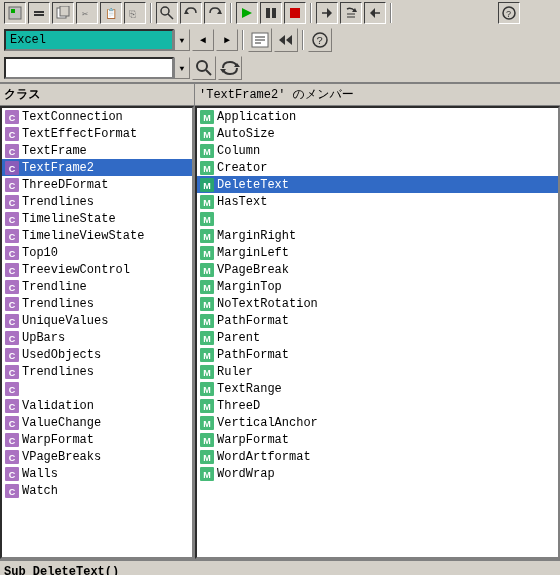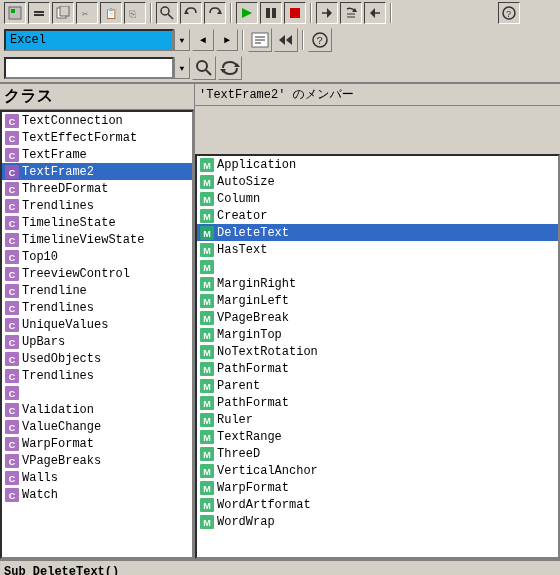--- a/index.html
+++ b/index.html
@@ -26,21 +26,21 @@
       font-size: 10px;
       cursor: pointer;
     }
     .dropdown-combo {
       display: flex;
       align-items: center;
     }
     .combo-input {
       width: 170px;
       height: 22px;
-      background: #0ea5e9;
+      background: #14b8a6;
       border: 2px inset #808080;
       padding: 0 4px;
       font-size: 12px;
       font-family: inherit;
     }
     .combo-arrow {
       width: 16px;
       height: 22px;
       background: #d4d0c8;
       border: 1px outset #d4d0c8;
@@ -97,21 +97,21 @@
     .left-panel {
       width: 195px;
       display: flex;
       flex-direction: column;
       border-right: 1px solid #808080;
     }
     .panel-header {
       background: #d4d0c8;
       padding: 2px 4px;
       font-weight: bold;
-      font-size: 16px;
+      font-size: 12px;
       border-bottom: 1px solid #808080;
     }
     .list-container {
       flex: 1;
       background: white;
       border: 2px inset #808080;
       overflow-y: auto;
       overflow-x: hidden;
     }
     .list-item {
@@ -126,21 +126,20 @@
     .list-item.selected {
       background: #316ac5;
       color: white;
     }
 
     
     .right-panel {
       flex: 1;
       display: flex;
       flex-direction: column;
-      gap: 48px;
     }
     .right-panel .panel-header {
       font-weight: normal;
       font-size: 12px;
     }
 
     
     .bottom-area {
       background: #d4d0c8;
       border-top: 2px solid #808080;

